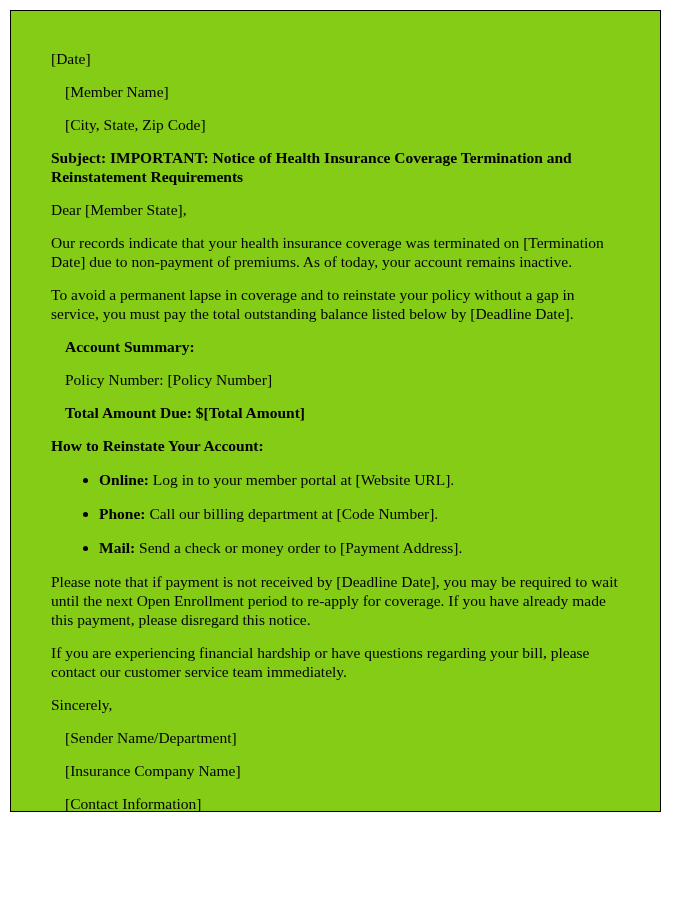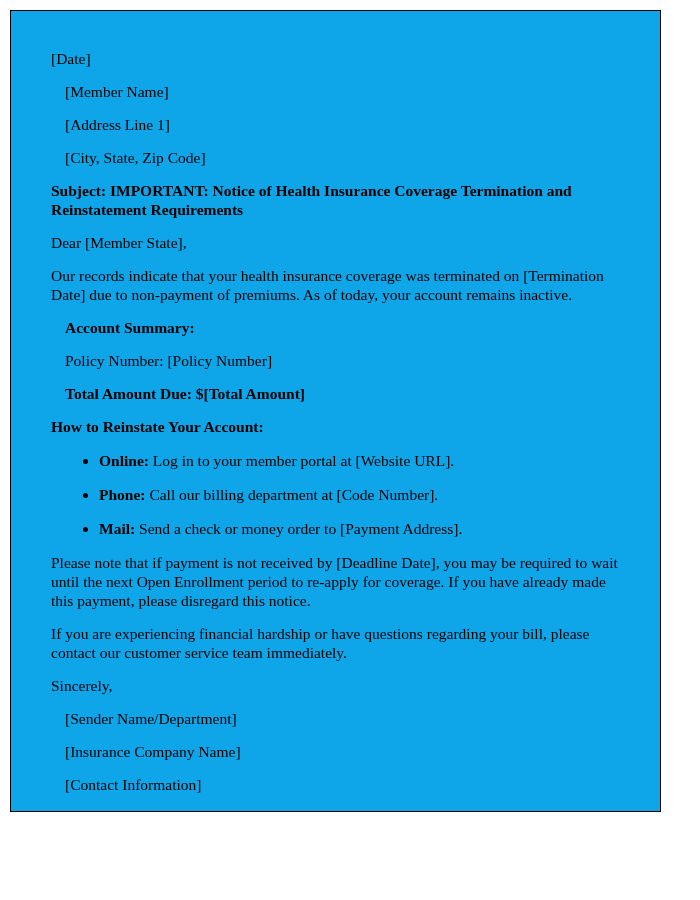--- a/index.html
+++ b/index.html
@@ -12,21 +12,21 @@
     font-family: "Liberation Serif", "DejaVu Serif", serif;
     color: #000000;
   }
   .page {
     position: absolute;
     left: 10px;
     top: 10px;
     width: 651px;
     height: 802px;
     border: 1px solid #000000;
-    background: #0ea5e9;
+    background: #84cc16;
     padding: 38px 40px 38px 40px;
     font-size: 15.5px;
     line-height: 19px;
     overflow: hidden;
   }
   .block { margin: 0 0 14px 0; }
   .line { margin: 14px; }
   .bold { font-weight: bold; }
   ul.bullet-list {
     margin: 0 0 14px 0;
@@ -37,30 +37,30 @@
 </style>
 </head>
 <body>
 
 <div class="page">
 
   <p class="block">[Date]</p>
 
   <div class="block">
     <p class="line">[Member Name]</p>
-    <p class="line">[Address Line 1]</p>
     <p class="line">[City, State, Zip Code]</p>
   </div>
 
   <p class="block bold">Subject: IMPORTANT: Notice of Health Insurance Coverage Termination and Reinstatement Requirements</p>
 
   <p class="block">Dear [Member State],</p>
 
   <p class="block">Our records indicate that your health insurance coverage was terminated on [Termination Date] due to non-payment of premiums. As of today, your account remains inactive.</p>
 
+  <p class="block">To avoid a permanent lapse in coverage and to reinstate your policy without a gap in service, you must pay the total outstanding balance listed below by [Deadline Date].</p>
 
   <div class="block">
     <p class="line bold">Account Summary:</p>
     <p class="line">Policy Number: [Policy Number]</p>
     <p class="line bold">Total Amount Due: $[Total Amount]</p>
   </div>
 
   <p class="block bold">How to Reinstate Your Account:</p>
 
   <ul class="bullet-list">

